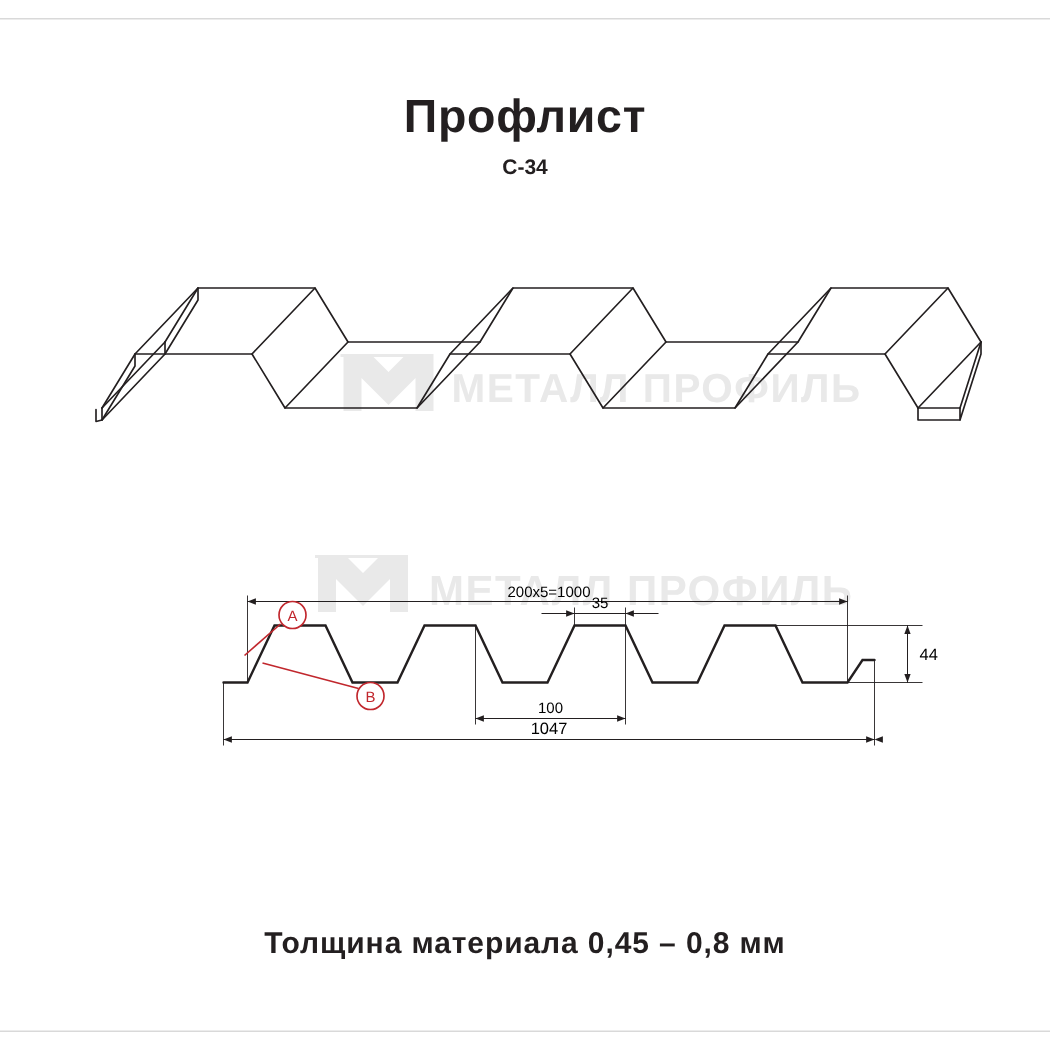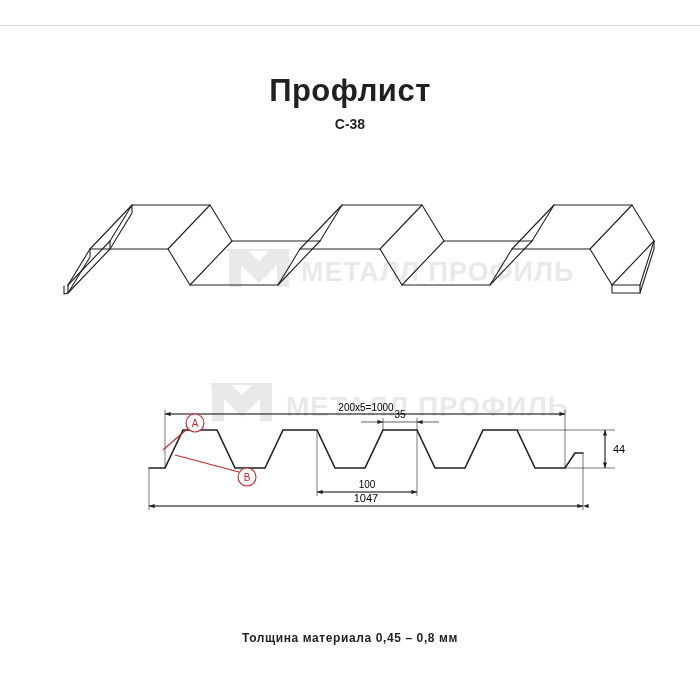--- a/index.html
+++ b/index.html
@@ -11,21 +11,20 @@
     height: 700px;
     background: #ffffff;
     font-family: "Liberation Sans", sans-serif;
     color: #231f20;
     position: relative;
     overflow: hidden;
   }
   .page {
     position: absolute;
     inset: 0;
-    margin-top: 13px;
   }
   .border-frame {
     position: absolute;
     left: 0;
     top: 12px;
     width: 700px;
     height: 676px;
     border-top: 1px solid #d9d9d9;
     border-bottom: 1px solid #d9d9d9;
     box-sizing: border-box;
@@ -50,21 +49,21 @@
     font-size: 14px;
     font-weight: bold;
     color: #231f20;
   }
   .footer-note {
     position: absolute;
     top: 618px;
     left: 0;
     width: 700px;
     text-align: center;
-    font-size: 12px;
+    font-size: 20px;
     font-weight: bold;
     letter-spacing: 0.6px;
     color: #231f20;
   }
   .iso-wrap {
     position: absolute;
     left: 50px;
     top: 160px;
     width: 600px;
     height: 160px;
@@ -87,21 +86,21 @@
   text { font-family: "Liberation Sans", sans-serif; }
 </style>
 </head>
 <body>
 
 <div class="page">
 
   <div class="border-frame"></div>
 
   <div class="title">Профлист</div>
-  <div class="subtitle">С-38</div>
+  <div class="subtitle">С-34</div>
 
   <div class="watermark wm1">
     <svg width="270" height="56" viewBox="0 0 270 56">
       <g fill="#e9e9e9">
         <path d="M4 10 h20 l10 10 l10 -10 h20 v36 h-12 v-22 l-18 18 l-18 -18 v22 H4 z"></path>
         <rect x="2" y="8" width="62" height="2"></rect>
       </g>
       <text x="76" y="40" font-size="27" font-weight="bold" fill="#e9e9e9" letter-spacing="1">МЕТАЛЛ ПРОФИЛЬ</text>
     </svg>
   </div>

